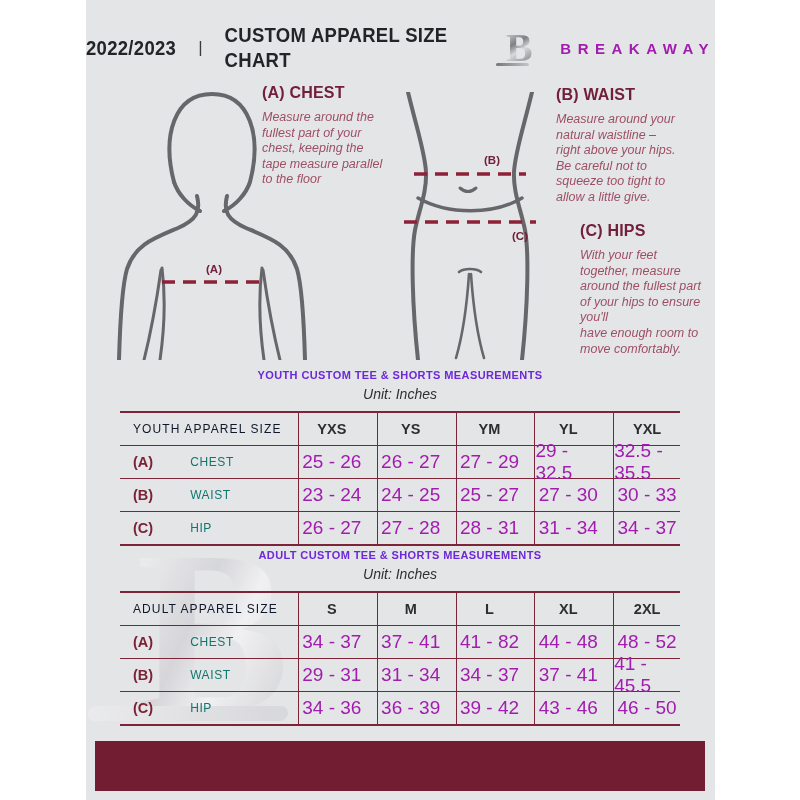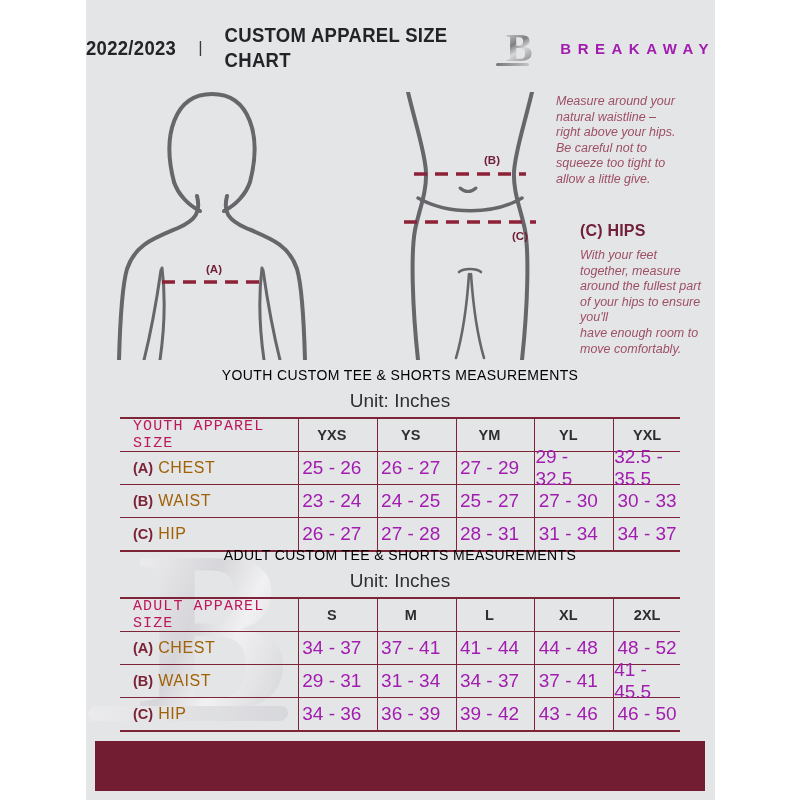--- a/index.html
+++ b/index.html
@@ -33,34 +33,34 @@
 
   
   .fig{position:absolute;z-index:1;}
   #figUpper{left:26px;top:82px;}
   #figLower{left:306px;top:92px;}
 
   
   .tbl-block{position:absolute;left:34px;width:560px;text-align:center;z-index:2;}
   #youthBlock{top:366px;}
   #adultBlock{top:546px;}
-  .tbl-title{font-weight:400;font-size:14px;color:#000000;letter-spacing:.4px;line-height:18px;}
-  .tbl-sub{font-size:19px;color:#2f3032;line-height:17px;margin-top:8px;}
+  .tbl-title{font-weight:700;font-size:11px;color:#6d28d9;letter-spacing:.4px;line-height:18px;}
+  .tbl-sub{font-style:italic;font-size:14px;color:#2f3032;line-height:17px;margin-top:2px;}
   .table{margin-top:8px;text-align:left;width:560px;
          border-top:2px solid #7e2438;border-bottom:2px solid #7e2438;}
   .trow{display:flex;}
   .trow + .trow{border-top:1.6px solid #7e2438;}
   .tcell{height:32px;display:flex;align-items:center;justify-content:center;box-sizing:border-box;}
   .tc-label{width:185px;justify-content:flex-start;padding-left:13px;}
   .tc-data{width:75px;border-left:1.6px solid #7e2438;margin-left:12px;}
-  .tc-sizehead{font-size:15px;letter-spacing:1.1px;color:#be185d;font-family:Liberation Mono, monospace;}
+  .tc-sizehead{font-size:12px;letter-spacing:1.1px;color:#0f172a;}
   .tc-size{font-weight:700;font-size:14.5px;color:#2d2e30;}
   .tc-val{font-size:19px;color:#a21caf;}
   .pfx{font-weight:700;color:#7b2236;margin-right:5px;font-size:14.5px;display:inline;}
-  .lbl{font-size:16px;color:#a16207;letter-spacing:.6px;display:inline;}
+  .lbl{font-size:12px;color:#0f766e;letter-spacing:.6px;display:inline;margin-left:32px;}
 
   
   .watermark{position:absolute;left:50px;top:518px;z-index:0;opacity:.85;
          font-family:"Liberation Serif",serif;font-weight:700;font-size:230px;line-height:1;
          background:linear-gradient(115deg,#f1f1f3 5%,#d4d4d8 40%,#f3f3f5 60%,#d0d0d4 95%);
          -webkit-background-clip:text;background-clip:text;color:transparent;}
   .watermark::after{content:"";position:absolute;left:-48px;bottom:27px;width:200px;height:15px;
          border-radius:8px;transform:skewX(-6deg);
          background:linear-gradient(90deg,#ececee,#d6d6da);}
   .footer-bar{position:absolute;left:9px;top:741px;width:610px;height:50px;background:#731d33;z-index:3;}
@@ -110,21 +110,30 @@
         <path d="M 67,180 C 72,176 84,176 89,180" stroke-width="2.6"></path>
         <path d="M 77,182 C 75,212 71,242 64,266" stroke-width="2.6"></path>
         <path d="M 79,182 C 81,212 85,242 92,266" stroke-width="2.6"></path>
       </g>
       <line x1="22" y1="82" x2="134" y2="82" stroke="#8c2138" stroke-width="3.5" stroke-dasharray="13 8"></line>
       <line x1="12" y1="130" x2="144" y2="130" stroke="#8c2138" stroke-width="3.5" stroke-dasharray="13 8"></line>
       <text x="100" y="72" text-anchor="middle" font-size="11.5" font-weight="bold" fill="#72203a">(B)</text>
       <text x="128" y="148" text-anchor="middle" font-size="11.5" font-weight="bold" fill="#72203a">(C)</text>
     </svg>
 
+    <div class="sec" id="secA">
+      <div class="sec-h">(A) CHEST</div>
+      <div class="sec-b">Measure around the
+fullest part of your
+chest, keeping the
+tape measure parallel
+to the floor</div>
+    </div>
     <div class="sec" id="secB">
+      <div class="sec-h">(B) WAIST</div>
       <div class="sec-b">Measure around your
 natural waistline –
 right above your hips.
 Be careful not to
 squeeze too tight to
 allow a little give.</div>
     </div>
     <div class="sec" id="secC">
       <div class="sec-h">(C) HIPS</div>
       <div class="sec-b">With your feet
@@ -196,21 +205,21 @@
             <div class="tcell tc-data tc-size">XL</div>
             <div class="tcell tc-data tc-size">2XL</div>
           </div>
           <div class="trow">
             <div class="tcell tc-label">
               <span class="pfx">(A)</span>
               <span class="lbl">CHEST</span>
             </div>
             <div class="tcell tc-data tc-val">34 - 37</div>
             <div class="tcell tc-data tc-val">37 - 41</div>
-            <div class="tcell tc-data tc-val">41 - 44</div>
+            <div class="tcell tc-data tc-val">41 - 82</div>
             <div class="tcell tc-data tc-val">44 - 48</div>
             <div class="tcell tc-data tc-val">48 - 52</div>
           </div>
           <div class="trow">
             <div class="tcell tc-label">
               <span class="pfx">(B)</span>
               <span class="lbl">WAIST</span>
             </div>
             <div class="tcell tc-data tc-val">29 - 31</div>
             <div class="tcell tc-data tc-val">31 - 34</div>

